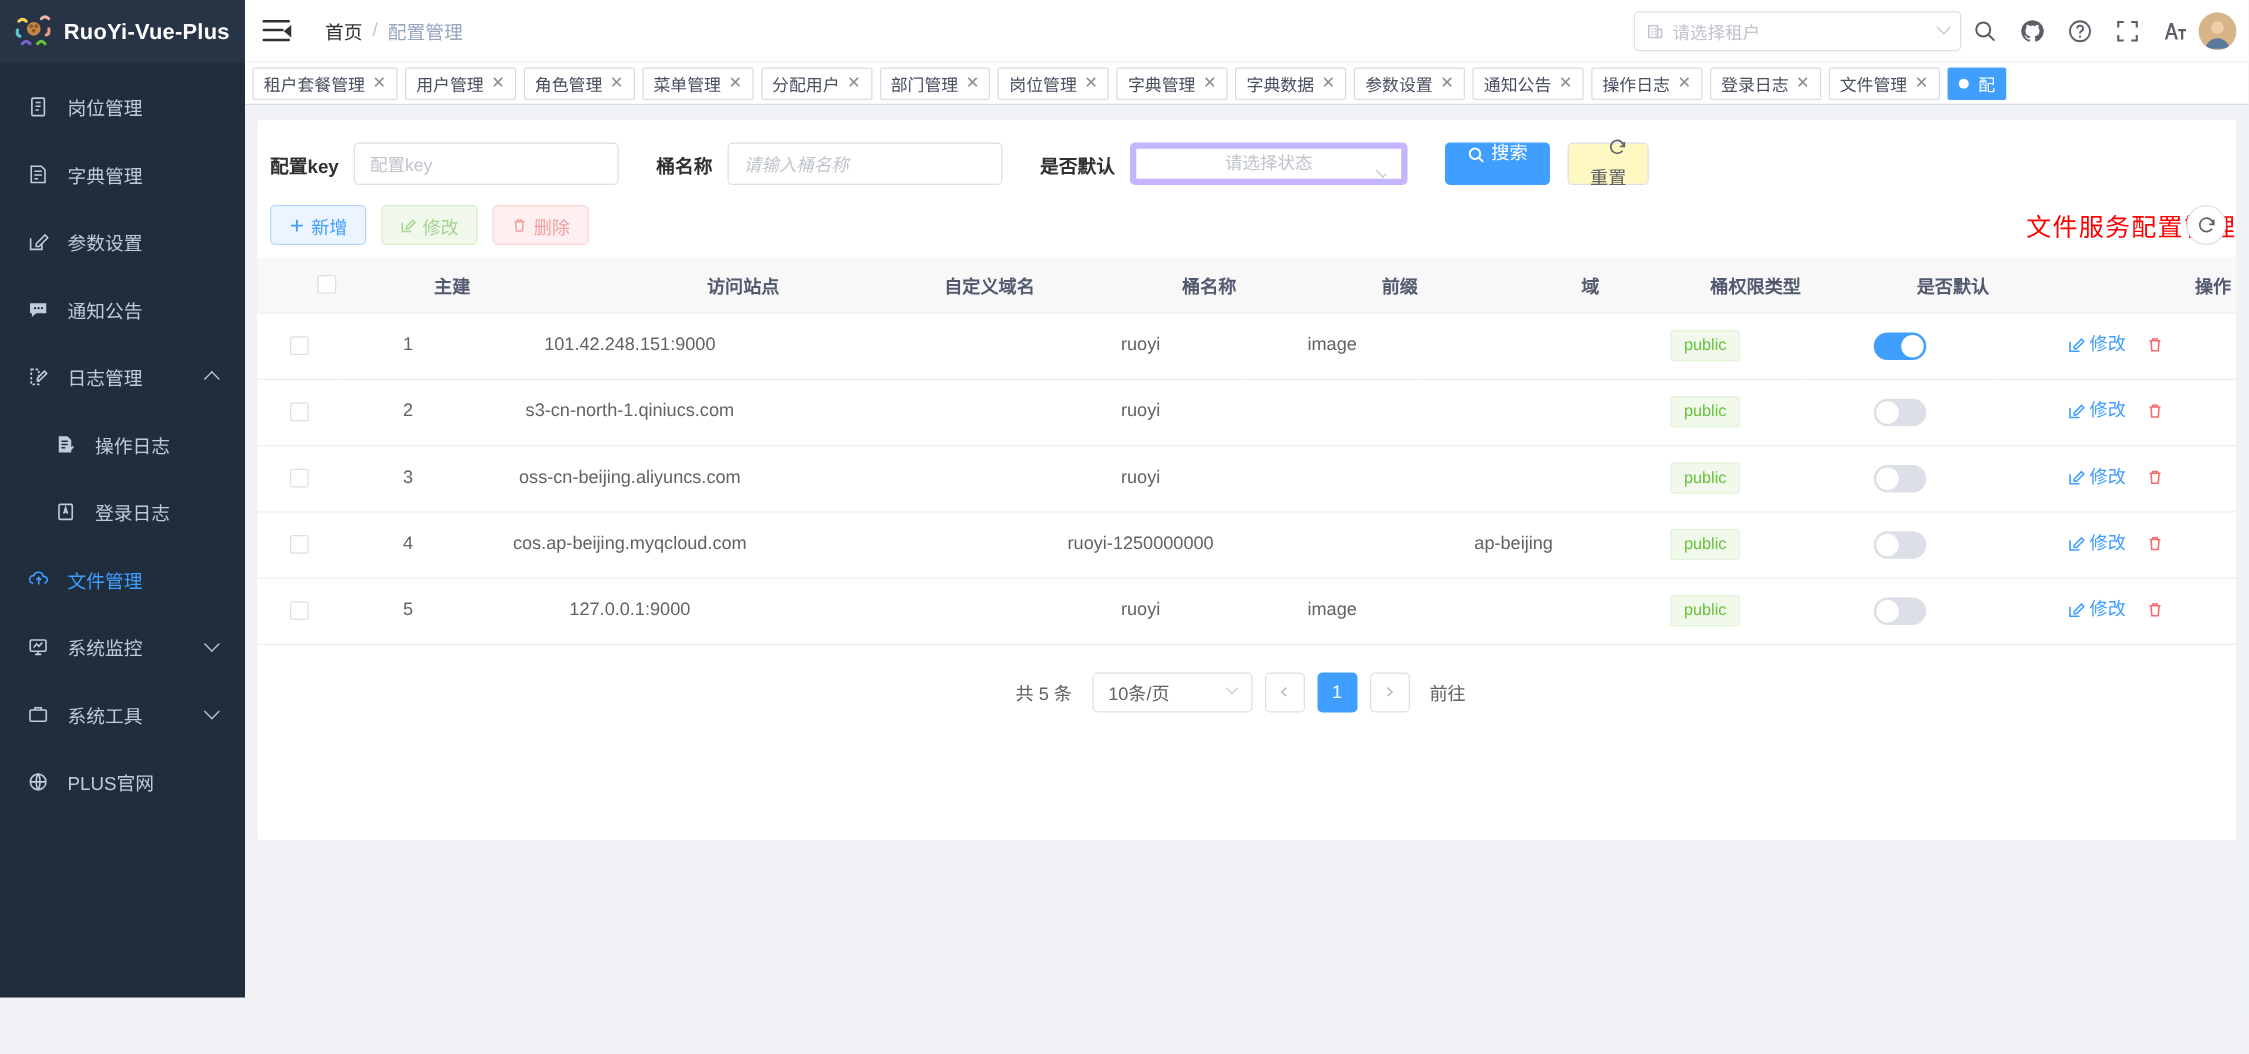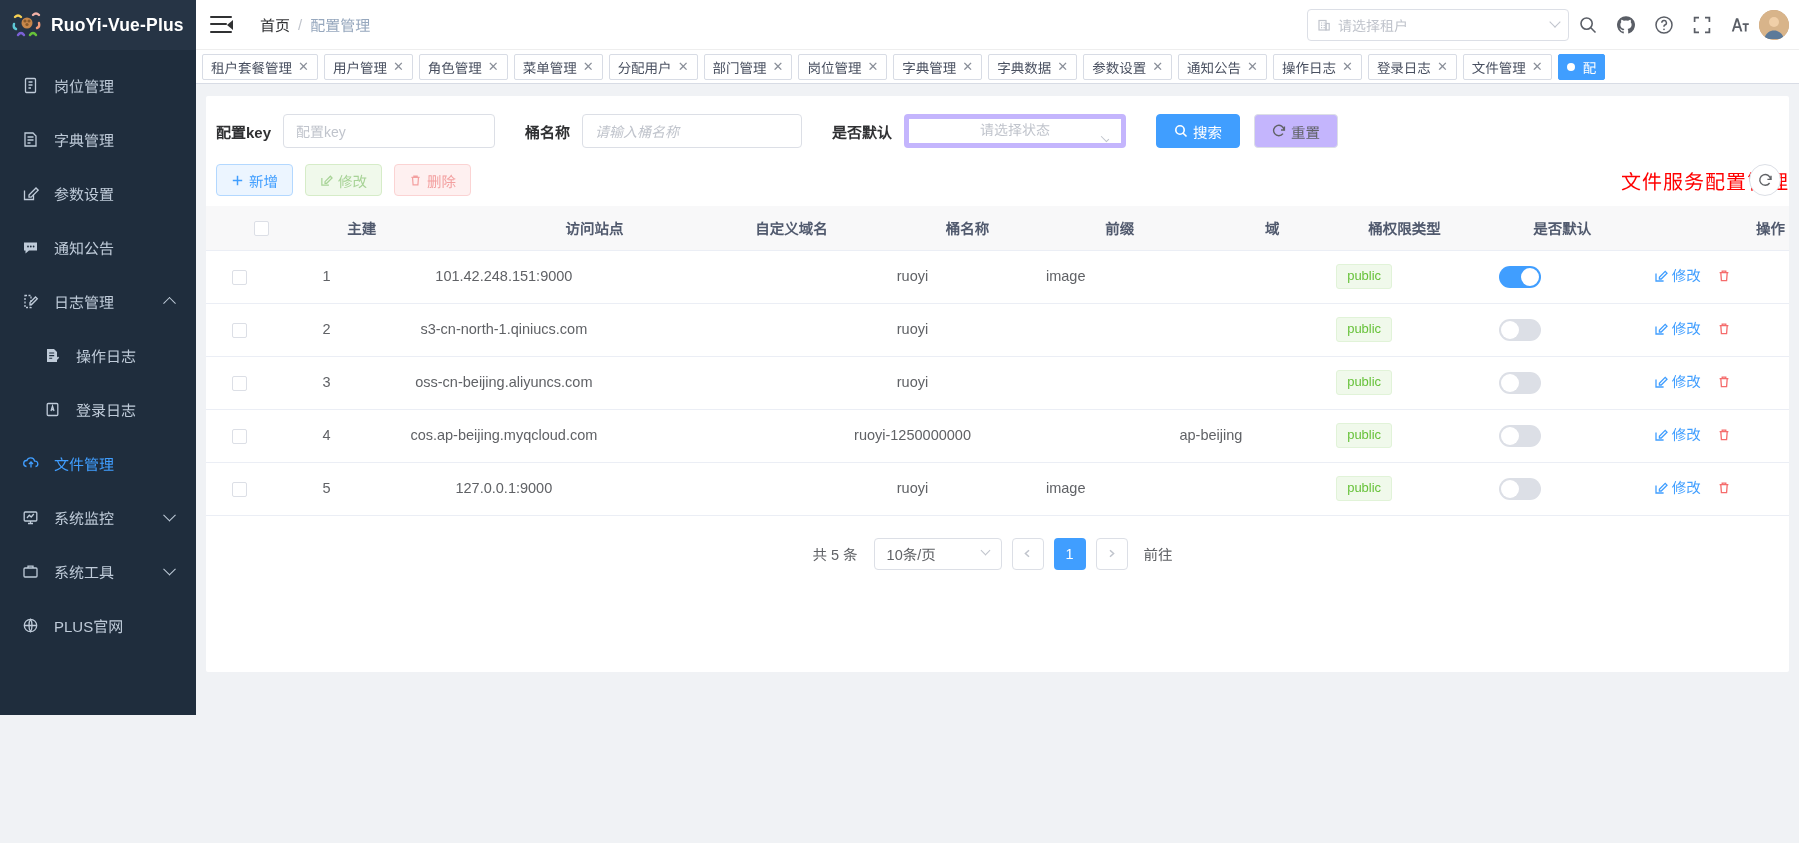--- a/index.html
+++ b/index.html
@@ -6,21 +6,21 @@
   html, body {
     width: 1799px; height: 843px;
     overflow: hidden;
     font-family: "Liberation Sans", "DejaVu Sans", sans-serif;
     background: #f0f2f5;
   }
   .app { display: flex; width: 1799px; height: 843px; }
 
   
   .sidebar {
-    width: 196px; height: 715px;
+    width: 196px; height: 798px;
     background: #1f2d3d;
     flex: 0 0 196px;
     position: relative;
     overflow: hidden;
   }
   .logo-bar {
     height: 50px; display: flex; align-items: center;
     background: #263445; padding-left: 12px; gap: 9px;
   }
   .logo-mark { width: 30px; height: 30px; position: relative; flex: 0 0 30px; }
@@ -144,26 +144,26 @@
     width: 222px; height: 34px; border: 5px solid #c4b5fd; border-radius: 4px;
     display: flex; align-items: center; padding: 0 12px; background: #fff;
     font-size: 14px; color: #c0c4cc; cursor: pointer; flex-direction: column;
   }
   .select-box .chev {
     margin-left: auto; width: 8px; height: 8px;
     border-right: 1.4px solid #c0c4cc; border-bottom: 1.4px solid #c0c4cc;
     transform: translateY(-3px) rotate(45deg);
   }
   .btn {
-    height: 34px; border-radius: 4px; display: inline-flex; align-items: center;
+    height: 34px; border-radius: 4px; display: inline-flex; align-items: flex-end;
     justify-content: center; gap: 5px; font-size: 14.5px; cursor: pointer;
-    padding: 4px 17px; border: 1px solid transparent; white-space: nowrap;
+    padding: 16px 17px; border: 1px solid transparent; white-space: nowrap;
   }
   .btn-primary { background: #409eff; color: #fff; border-color: #409eff; }
-  .btn-default { background: #c4b5fd; color: #606266; border-color: #dcdfe6; }
+  .btn-default { background: #fef9c3; color: #606266; border-color: #dcdfe6; flex-direction: column; }
 
   .toolbar { display: flex; align-items: center; gap: 12px; padding: 14px 0 10px 10px; position: relative; }
   .btn-sm {
     height: 32px; font-size: 14.5px; padding: 0 14px; border-radius: 4px;
     display: inline-flex; align-items: center; gap: 5px; cursor: pointer;
     border: 1px solid transparent;
   }
   .btn-add { background: #ecf5ff; color: #409eff; border-color: #b3d8ff; }
   .btn-edit { background: #f0f9eb; color: #a7d396; border-color: #d6ecc8; cursor: not-allowed; }
   .btn-del { background: #fef0f0; color: #f3a0a0; border-color: #fbd3d3; cursor: not-allowed; }

